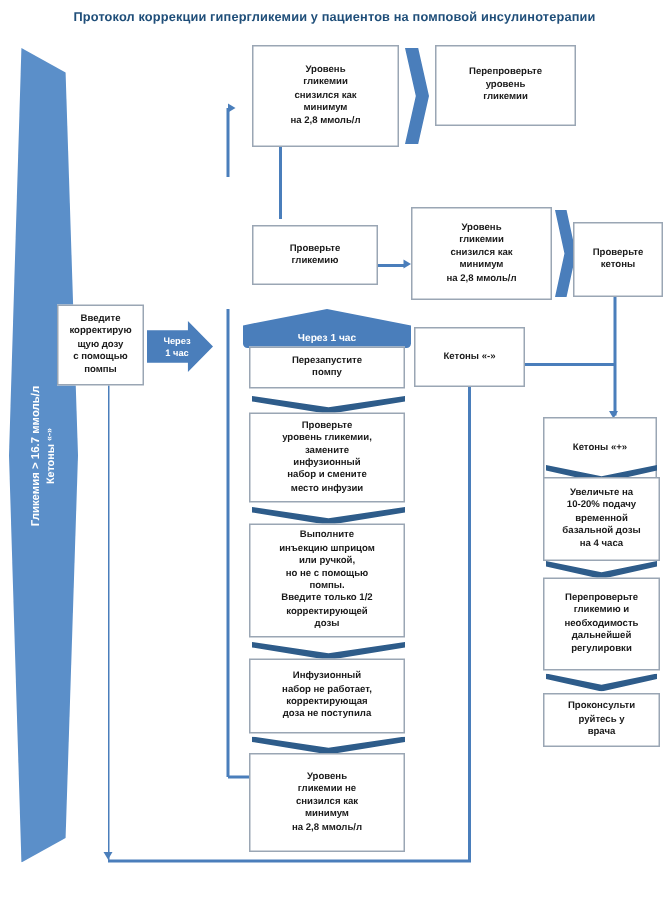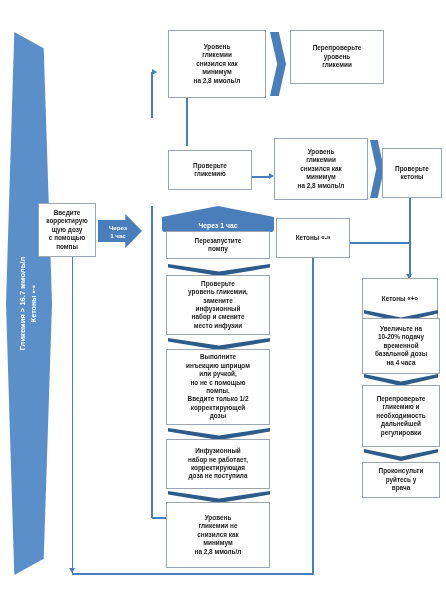--- a/index.html
+++ b/index.html
@@ -78,20 +78,21 @@
   .ar-right{border-top:3.2px solid transparent;border-bottom:3.2px solid transparent;border-left:5px solid #4A7EBB;}
   .ar-left{border-top:3.2px solid transparent;border-bottom:3.2px solid transparent;border-right:5px solid #4A7EBB;}
   .ar-up{border-left:3.2px solid transparent;border-right:3.2px solid transparent;border-bottom:5px solid #4A7EBB;}
   .ar-down{border-left:3.2px solid transparent;border-right:3.2px solid transparent;border-top:5px solid #4A7EBB;}
 </style>
 </head>
 <body>
 
 <div id="stage">
 
+  <div class="title">Протокол коррекции гипергликемии у пациентов на помповой инсулинотерапии</div>
 
   <div class="banner"></div>
   <div class="banner-text">
     <div class="vtxt">
       <span>Гликемия &gt; 16.7 ммоль/л</span><br>
       <span class="l2"><span>Кетоны</span>
       <span class="ket">«-»</span></span>
     </div>
   </div>
 

